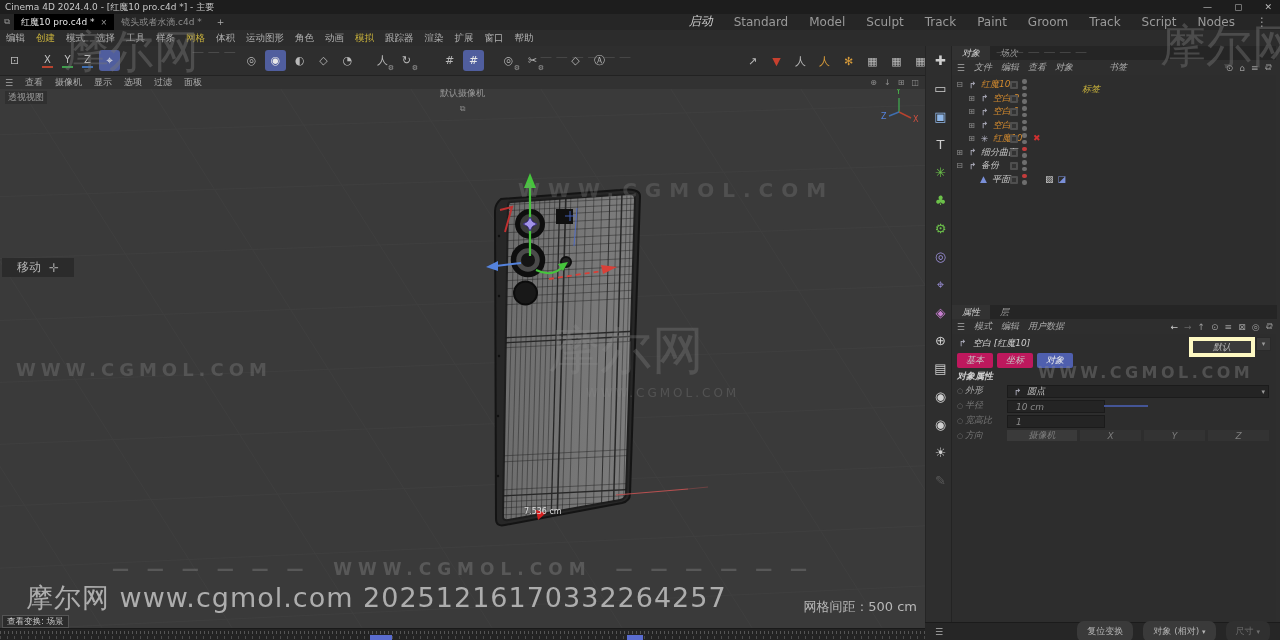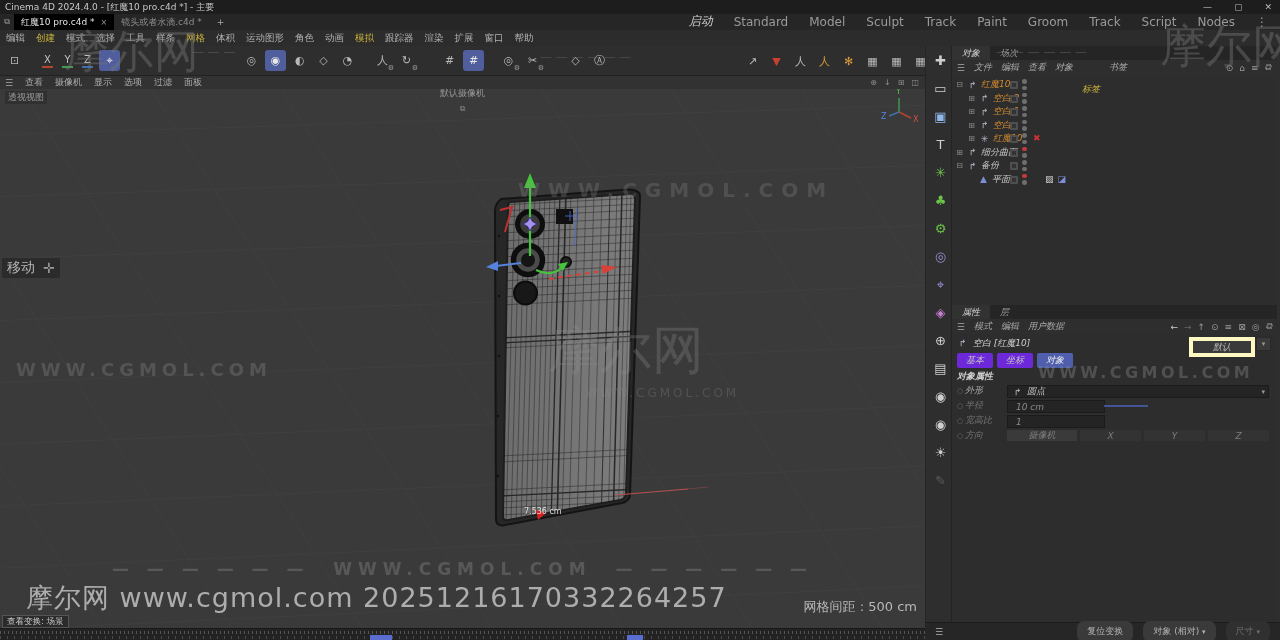--- a/index.html
+++ b/index.html
@@ -41,22 +41,22 @@
   .tb-right{position:absolute;left:742px;top:46px;height:30px;display:flex;gap:3px;align-items:center;}
   
   .viewport{left:0;top:76px;width:925px;height:552px;background:#3a3a3a;overflow:hidden;}
   .vpmenu{position:absolute;left:0;top:0;width:925px;height:13px;background:#323232;display:flex;gap:12px;
           align-items:center;padding-left:5px;font-size:9px;color:#ababab;box-sizing:border-box;}
   .vpmenu-icons{position:absolute;right:6px;top:0;height:13px;display:flex;gap:7px;align-items:center;
                 font-size:8px;color:#8f8f8f;}
   .vplabel{position:absolute;left:5px;top:15px;font-size:9px;color:#9a9a9a;background:rgba(20,20,20,.25);
            padding:0 3px;}
   .camlabel{position:absolute;left:440px;top:11px;font-size:9px;color:#999;display:flex;gap:4px;align-items:center;flex-direction:column;}
-  .toolhint{position:absolute;left:2px;top:182px;font-size:14px;color:#b5b5b5;background:#2b2b2b;
-            padding:1px 5px;display:flex;gap:8px;align-items:center;}
+  .toolhint{position:absolute;left:2px;top:182px;font-size:12px;color:#b5b5b5;background:#2b2b2b;
+            padding:1px 15px;display:flex;gap:8px;align-items:center;}
   .statusbox{position:absolute;left:2px;top:539px;font-size:8.5px;color:#c5c5c5;background:#2b2b2b;
              border:1px solid #555;padding:0 4px;line-height:11px;}
   .gridlabel{position:absolute;right:8px;top:522px;font-size:13px;color:#b8b8b8;}
   .measure{position:absolute;left:524px;top:431px;font-size:8px;color:#ddd;}
   
   .wm{color:#8a8a8a;pointer-events:none;white-space:nowrap;z-index:40;}
   .wm-url-top{left:518px;top:102px;font-size:20px;font-weight:bold;letter-spacing:8px;opacity:.28;}
   .wm-big-center{left:548px;top:240px;font-size:52px;opacity:.28;color:#909090;}
   .wm-url-center{left:586px;top:310px;font-size:12px;letter-spacing:3px;opacity:.3;}
   .wm-url-left{left:16px;top:283px;font-size:18px;font-weight:bold;letter-spacing:5px;opacity:.33;}
@@ -102,21 +102,21 @@
   .xtag{position:absolute;left:81px;top:1px;color:#d03030;font-size:9px;}
   .textags{position:absolute;left:93px;top:1px;display:flex;gap:4px;font-size:9px;}
   .textag-checker{color:#cfcfcf;} .textag-mat{color:#7a8fd8;}
   
   .attr-objrow{height:18px;display:flex;align-items:center;gap:5px;padding-left:5px;color:#cfcfcf;position:relative;}
   .preset{position:absolute;right:22px;top:3px;width:58px;height:12px;background:#3a3a3a;border:4px solid #fef9c3;
           display:flex;align-items:center;justify-content:center;color:#bbb;}
   .preset-arrow{position:absolute;right:6px;top:3px;width:13px;height:12px;background:#3a3a3a;border:1px solid #2a2a2a;
           display:flex;align-items:center;justify-content:center;color:#999;font-size:7px;}
   .attr-modes{height:17px;display:flex;gap:4px;align-items:center;padding-left:5px;}
-  .modebtn{padding:1px 9px;background:#6d28d9;border-radius:2px;color:#c5c5c5;}
+  .modebtn{padding:1px 9px;background:#be185d;border-radius:2px;color:#c5c5c5;}
   .modebtn.active{background:#4f5fae;color:#eee;}
   .attr-section{height:14px;display:flex;align-items:center;padding-left:5px;color:#cfcfcf;font-weight:bold;}
   .arow{height:15px;display:flex;align-items:center;position:relative;padding-left:5px;color:#a5a5a5;}
   .arow .ani{width:8px;color:#777;font-size:7px;}
   .arow .albl{width:40px;flex:none;}
   .arow.dis{color:#757575;}
   .dd{position:absolute;left:55px;right:8px;top:2px;height:11px;background:#242424;border:1px solid #1b1b1b;
       display:flex;align-items:center;gap:4px;padding-left:4px;color:#c5c5c5;}
   .dd .ddarrow{position:absolute;right:3px;color:#999;font-size:7px;}
   .inbox{position:absolute;left:55px;top:2px;width:88px;height:11px;background:#242424;border:1px solid #1b1b1b;

